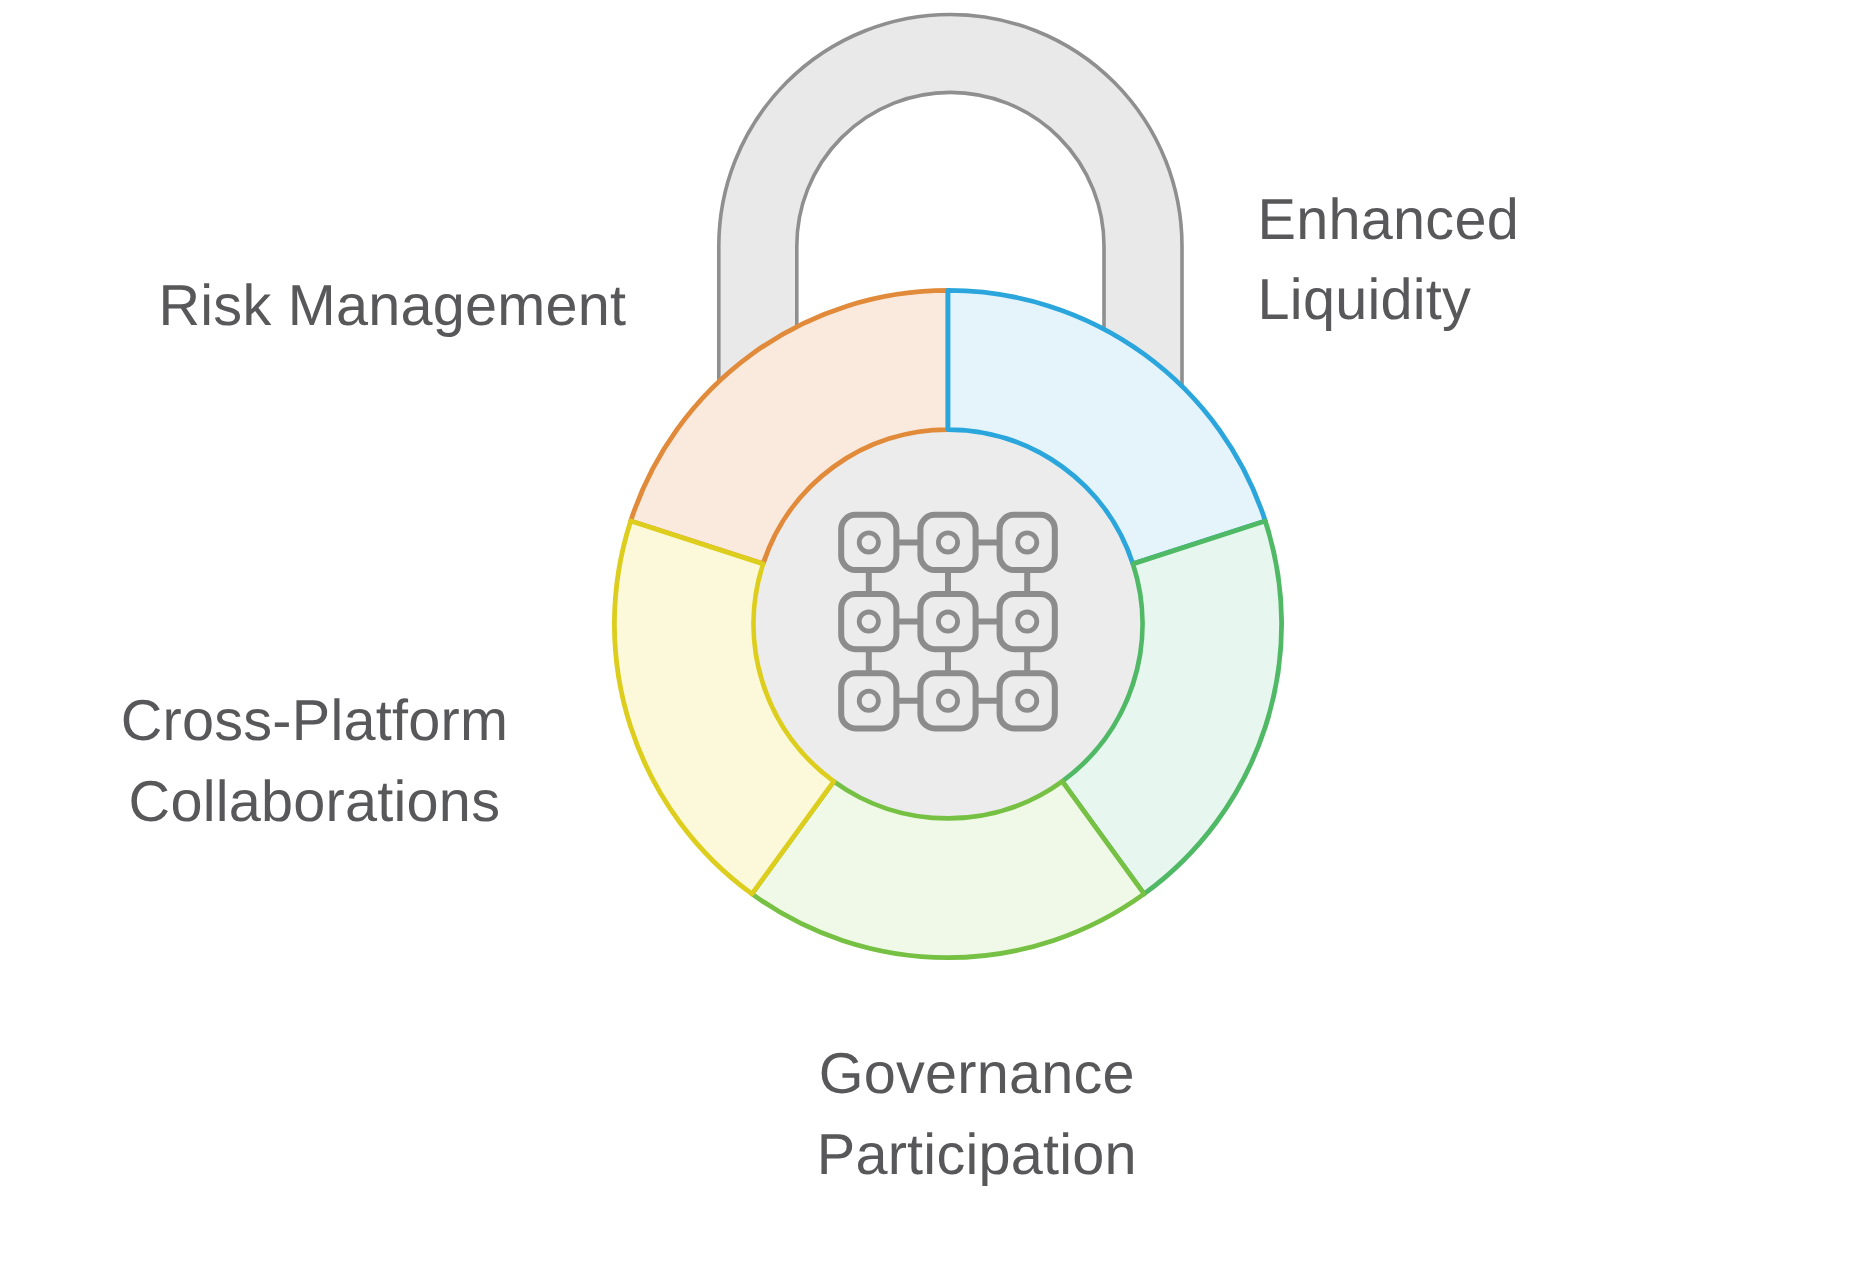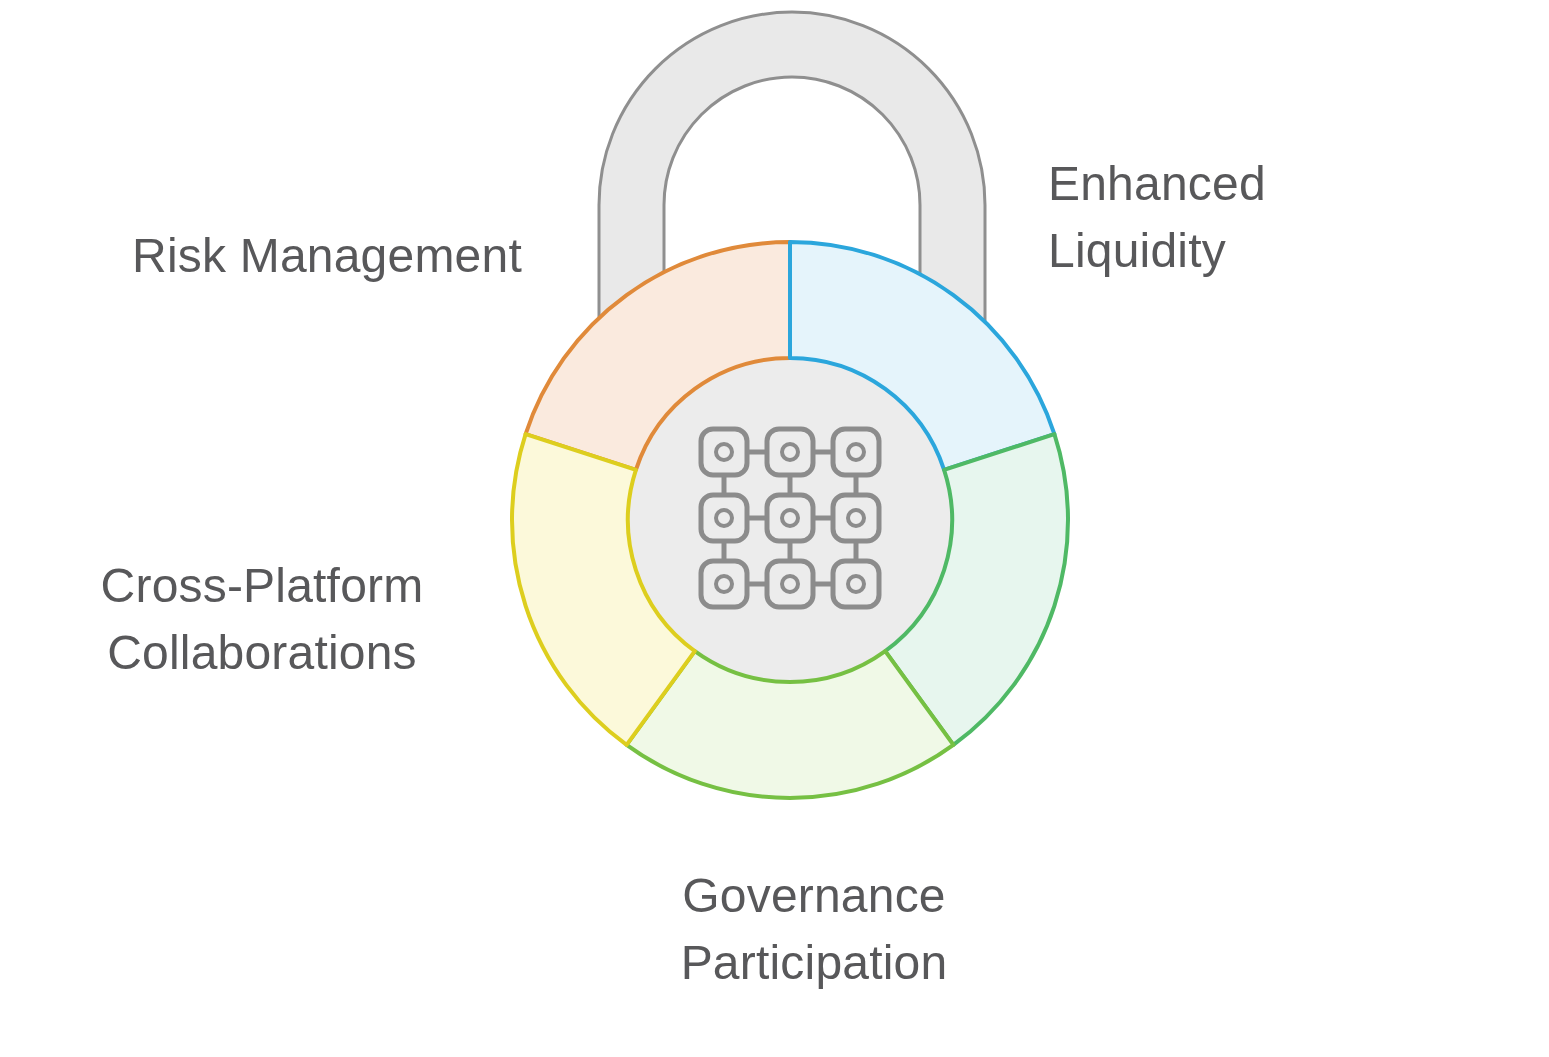--- a/index.html
+++ b/index.html
@@ -86,16 +86,16 @@
 
   <div class="label center" style="left:107px; top:212px; width:440px;margin-top:10px;">Risk Management</div>
 
   <div class="label left-align" style="left:1048px; top:150px; width:420px;">Enhanced
 Liquidity</div>
 
 
   <div class="label center" style="left:614px; top:862px; width:400px;">Governance
 Participation</div>
 
-  <div class="label center" style="left:52px; top:552px; width:420px;">Cross-Platform
+  <div class="label center" style="left:52px; top:568px; width:420px;">Cross-Platform
 Collaborations</div>
 
 </div>
 
 </body></html>

